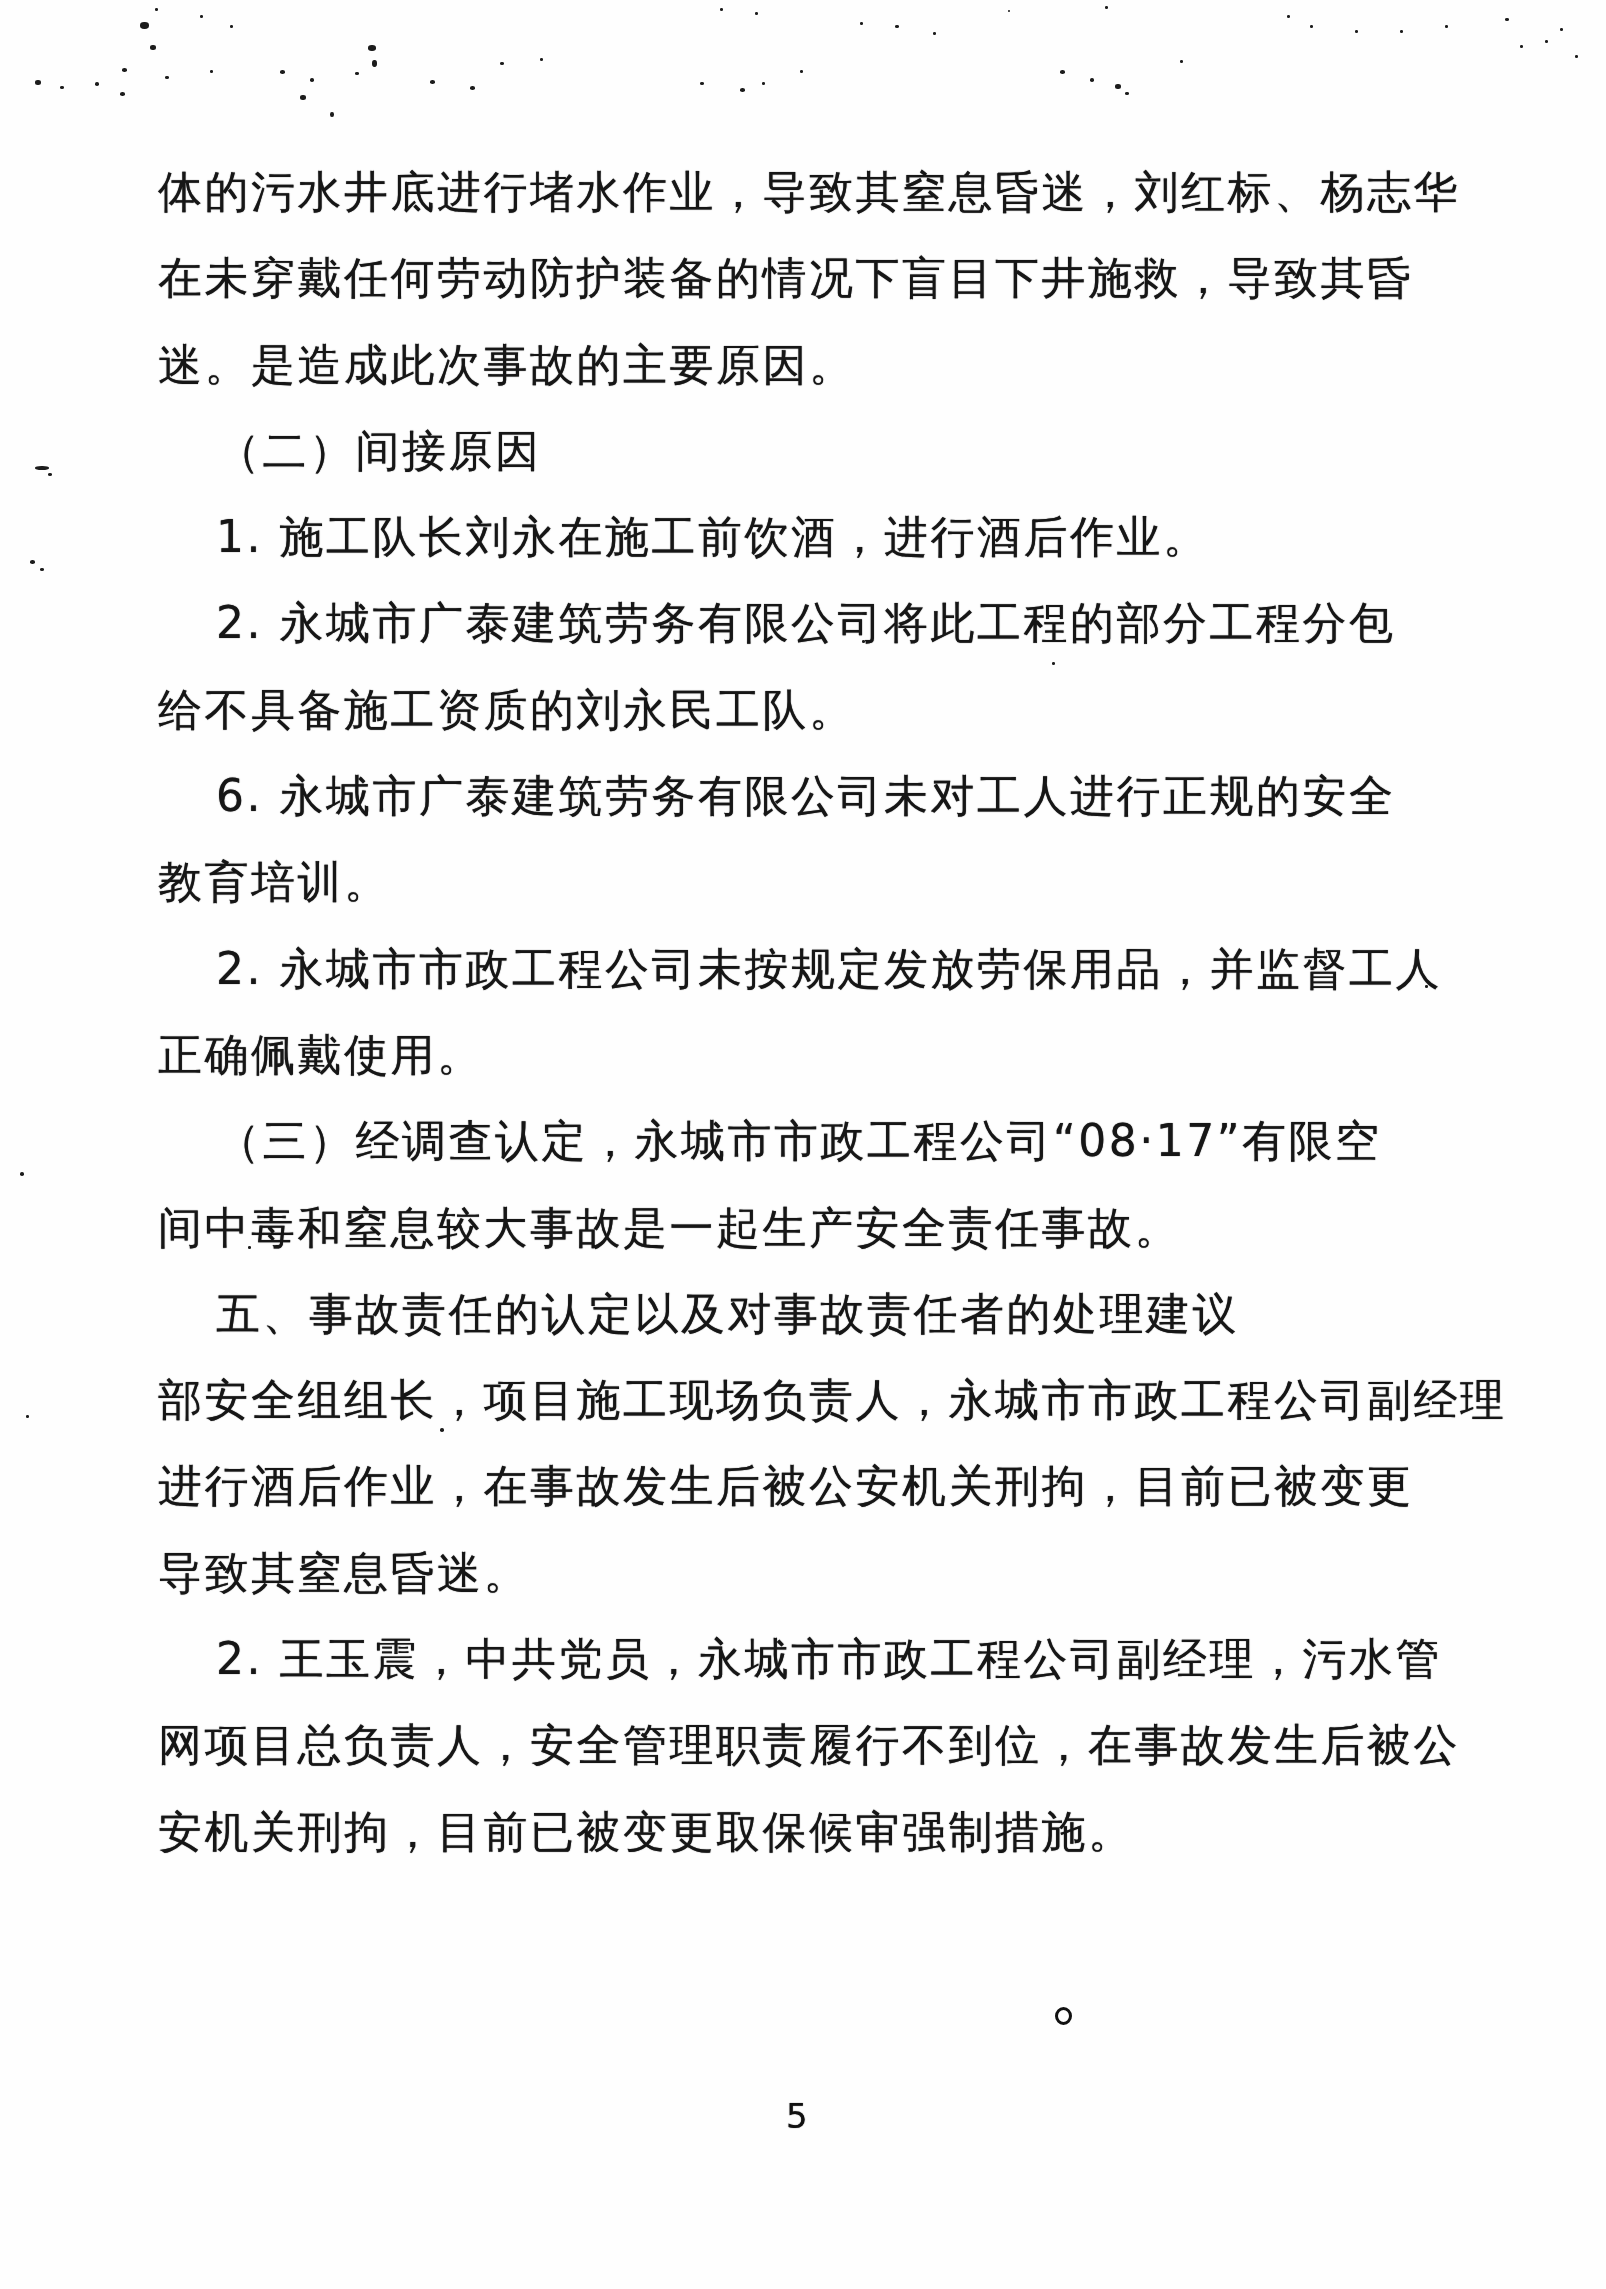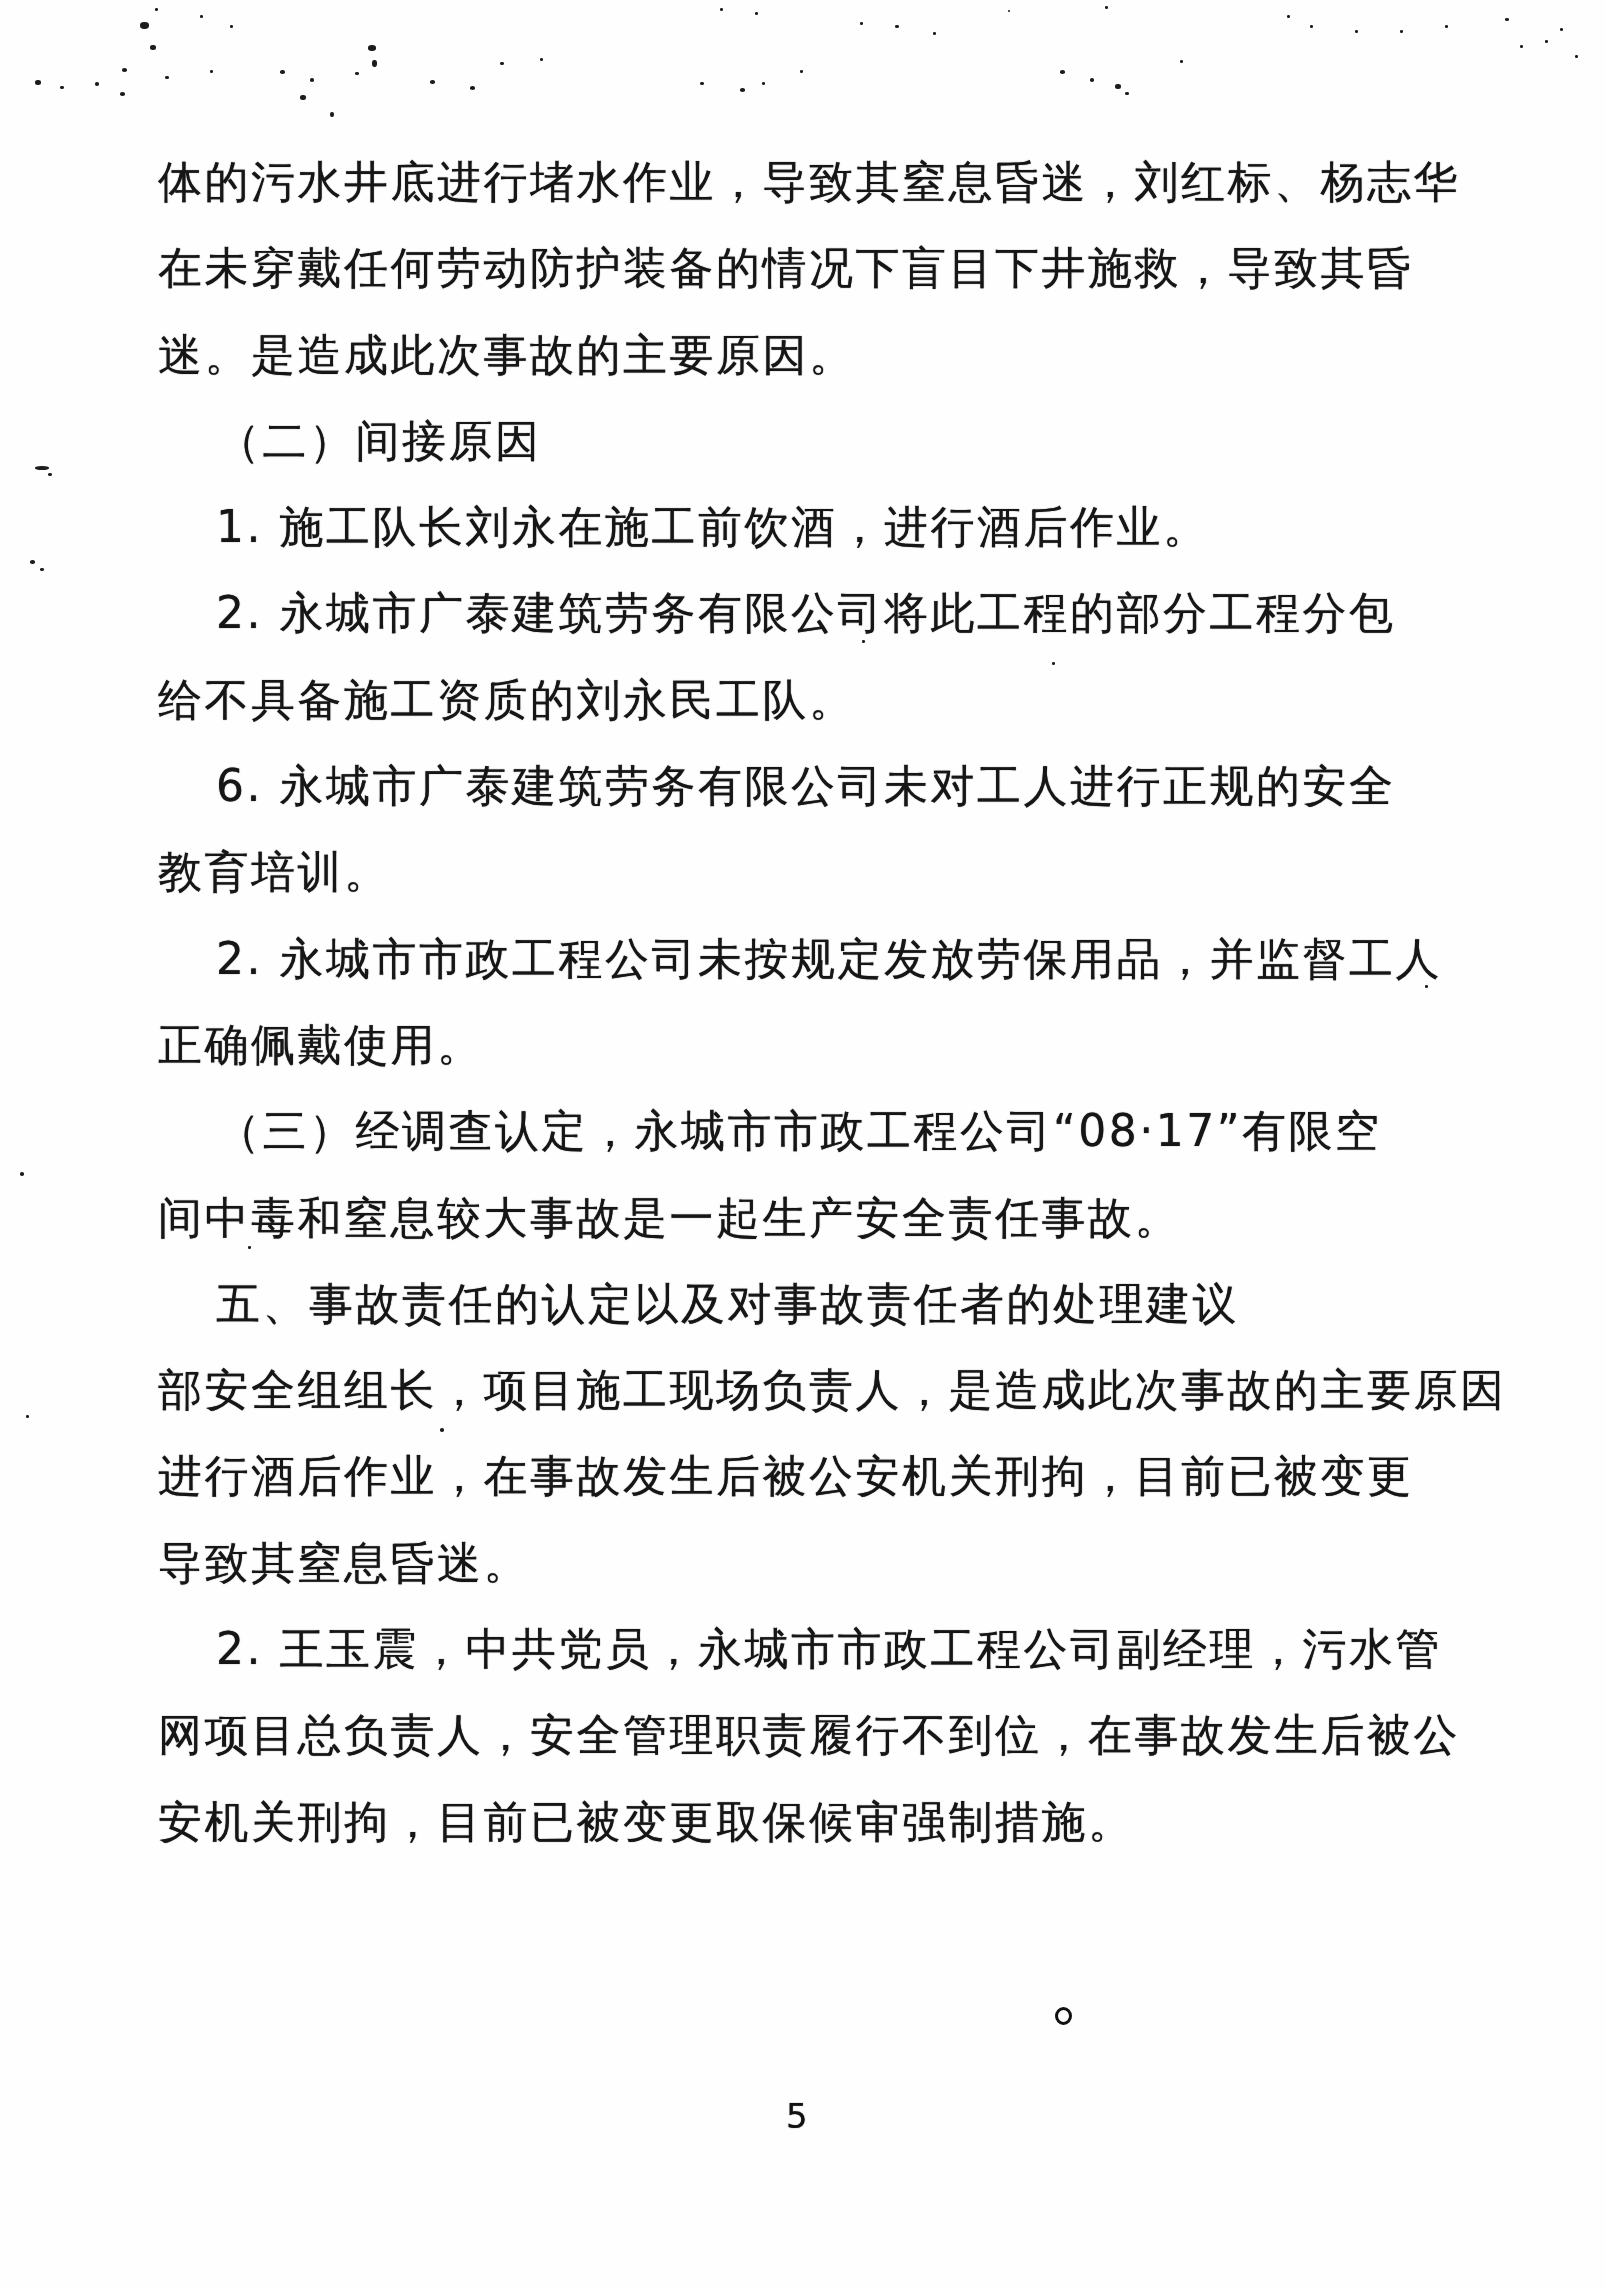--- a/index.html
+++ b/index.html
@@ -12,21 +12,21 @@
     font-family: "DejaVu Sans", sans-serif;
   }
   .page {
     position: absolute;
     inset: 0;
     background: #fefefe;
   }
   .text-block {
     position: absolute;
     left: 158px;
-    top: 139px;
+    top: 149px;
     width: 1330px;
   }
   .line {
     font-size: 44px;
     line-height: 86.3px;
     height: 86.3px;
     letter-spacing: 2.5px;
     color: #161616;
     white-space: nowrap;
     text-shadow: 0 0 1px #333;
@@ -68,21 +68,21 @@
     <div class="line indent">1. 施工队长刘永在施工前饮酒，进行酒后作业。</div>
     <div class="line indent">2. 永城市广泰建筑劳务有限公司将此工程的部分工程分包</div>
     <div class="line">给不具备施工资质的刘永民工队。</div>
     <div class="line indent">6. 永城市广泰建筑劳务有限公司未对工人进行正规的安全</div>
     <div class="line">教育培训。</div>
     <div class="line indent">2. 永城市市政工程公司未按规定发放劳保用品，并监督工人</div>
     <div class="line">正确佩戴使用。</div>
     <div class="line indent">（三）经调查认定，永城市市政工程公司“08·17”有限空</div>
     <div class="line">间中毒和窒息较大事故是一起生产安全责任事故。</div>
     <div class="line indent">五、事故责任的认定以及对事故责任者的处理建议</div>
-    <div class="line">部安全组组长，项目施工现场负责人，是造成此次事故的主要原因</div>
+    <div class="line">部安全组组长，项目施工现场负责人，永城市市政工程公司副经理</div>
     <div class="line">进行酒后作业，在事故发生后被公安机关刑拘，目前已被变更</div>
     <div class="line">导致其窒息昏迷。</div>
     <div class="line indent">2. 王玉震，中共党员，永城市市政工程公司副经理，污水管</div>
     <div class="line">网项目总负责人，安全管理职责履行不到位，在事故发生后被公</div>
     <div class="line">安机关刑拘，目前已被变更取保候审强制措施。</div>
   </div>
 
   <div class="page-number">5</div>
 
   <div id="noise-layer">

